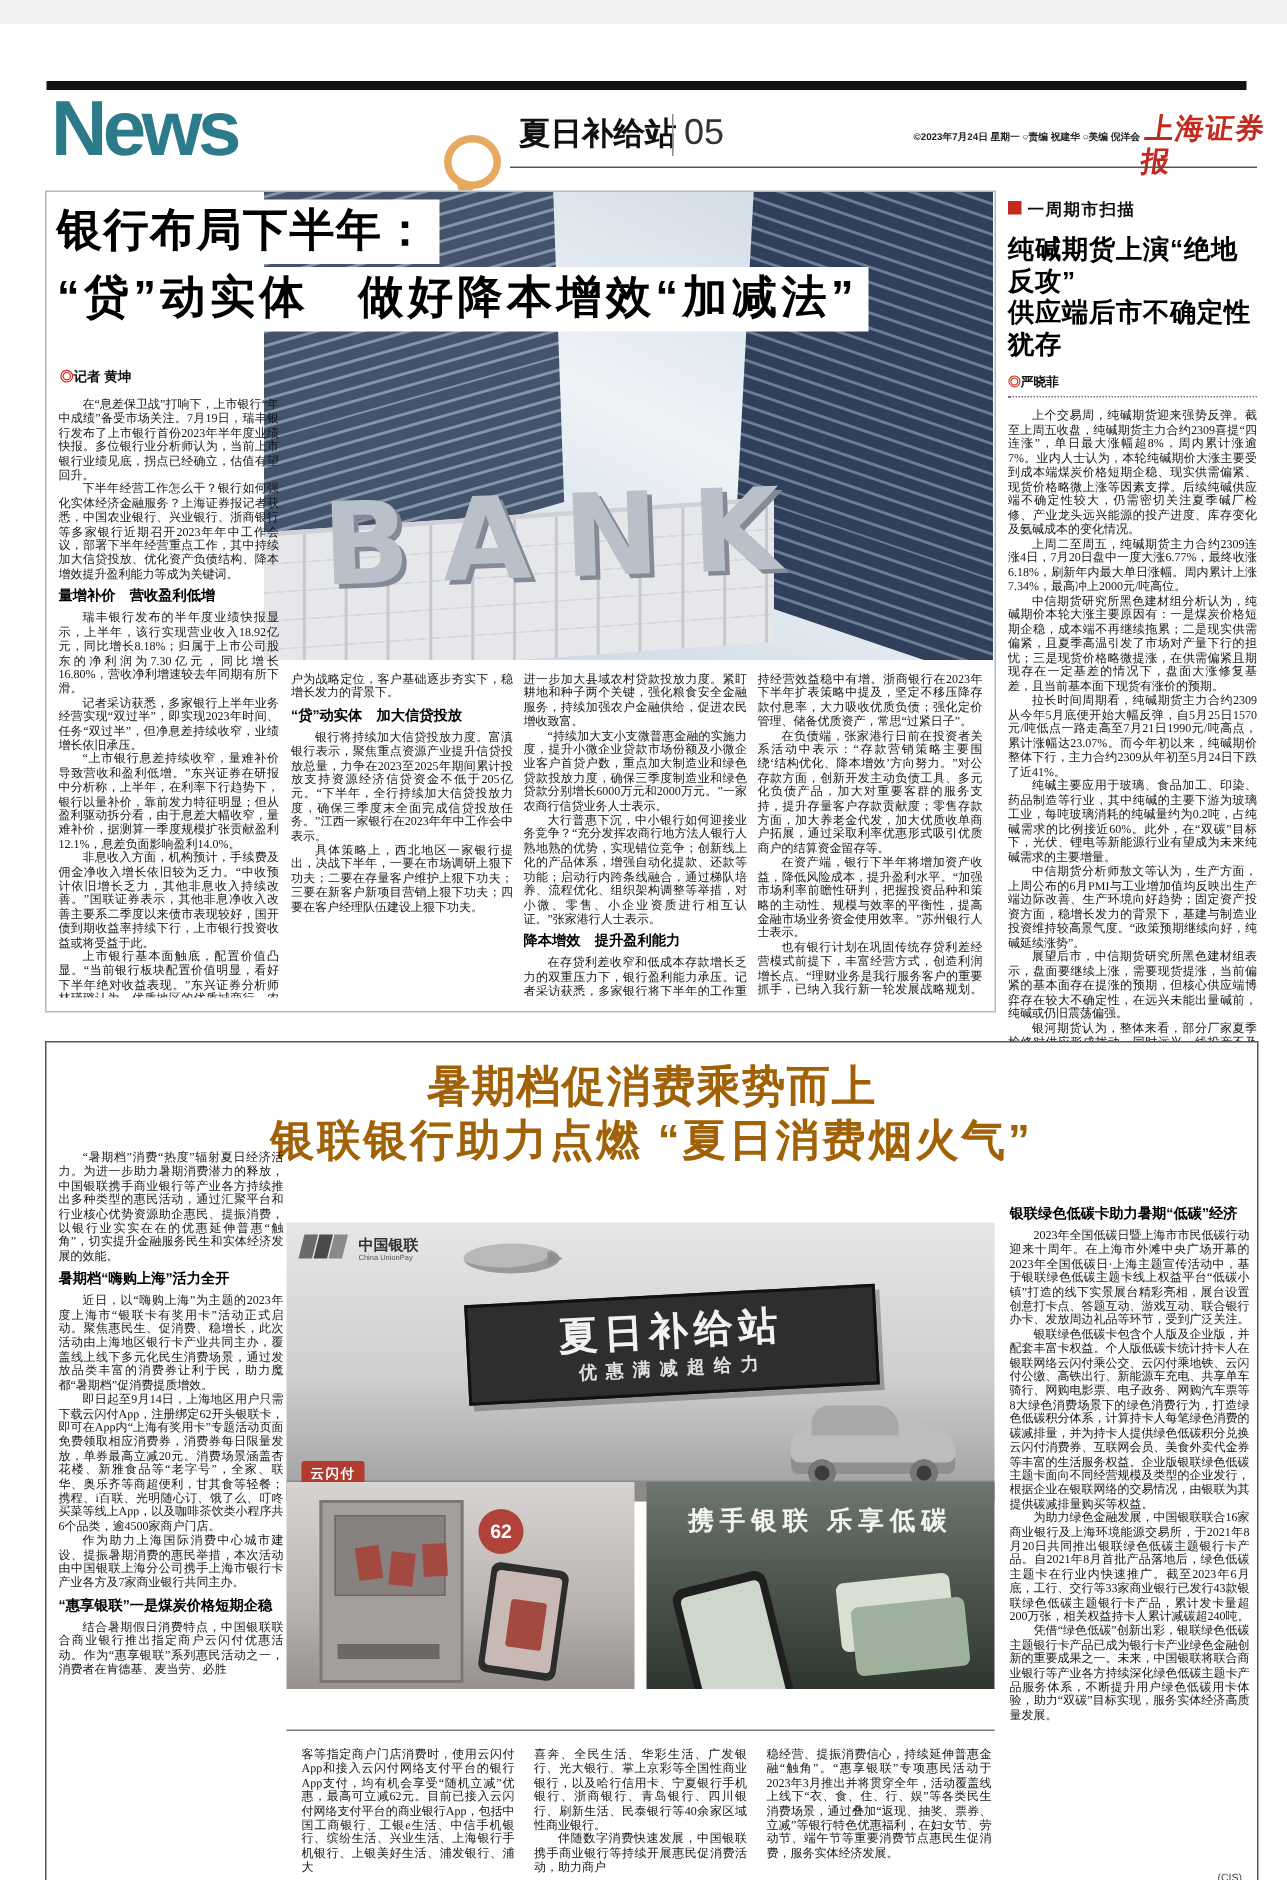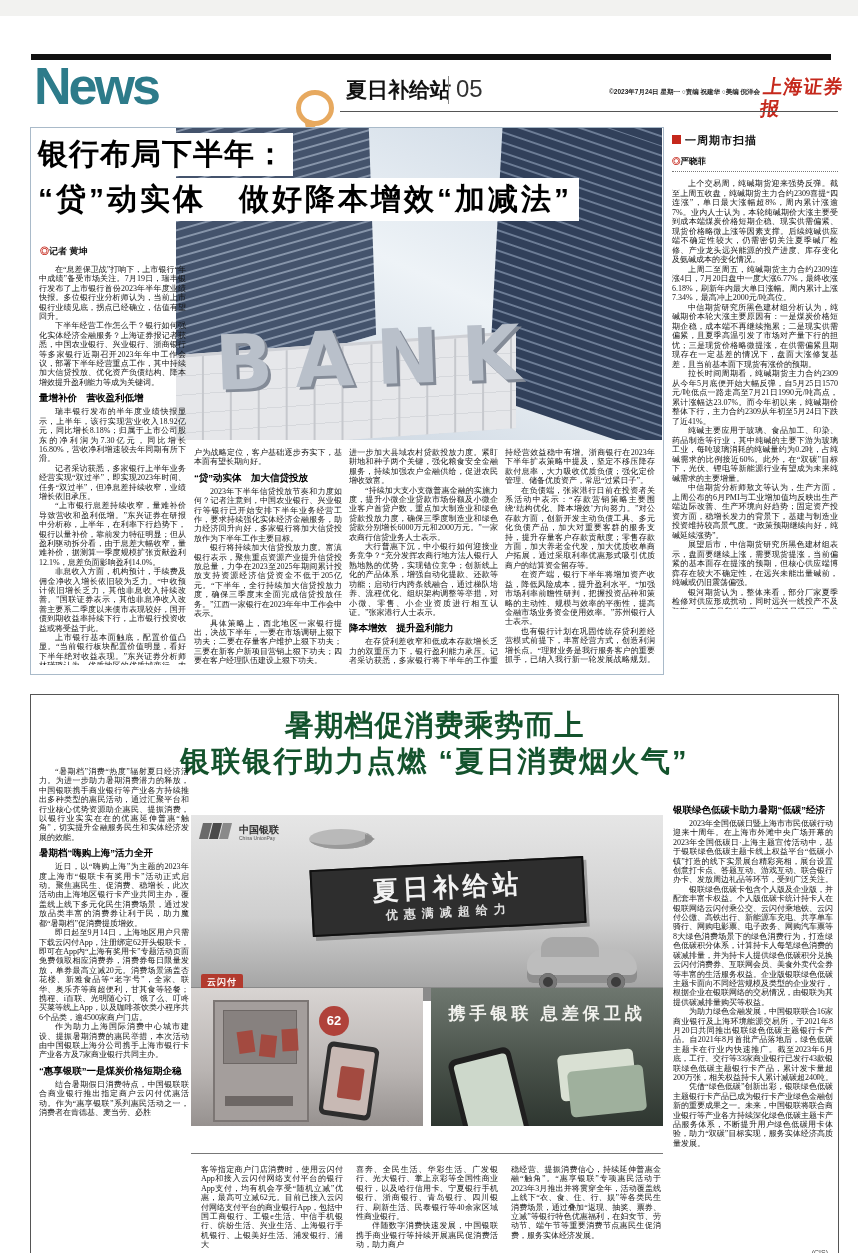--- a/index.html
+++ b/index.html
@@ -57,21 +57,21 @@
   .sb-hl{margin-top:9px;font:bold 17.5px/21px "Liberation Sans",sans-serif;color:#000;letter-spacing:0.5px;}
   .sb-byline{margin-top:9px;font:bold 8.5px/10px "Liberation Sans",sans-serif;color:#111;}
   .sb-byline .mark{color:#c5281c;}
   .dotted{margin-top:5px;border-top:1.5px dotted #777;height:0;}
   .sb-body{position:relative;margin-top:7px;height:430px;overflow:hidden;
         font:8px/9.5px "Liberation Serif",serif;text-align:justify;color:#151515;}
   .sb-body p{margin:0;text-indent:2em;}
   
   .promo-box{position:absolute;left:30px;top:678px;width:807px;height:568px;border:1px solid #555;background:#fff;}
   .promo-title{position:absolute;left:0;top:12px;width:100%;text-align:center;
-        font:bold 29px/36px "Liberation Sans",sans-serif;color:#14532d;letter-spacing:1px;}
+        font:bold 29px/36px "Liberation Sans",sans-serif;color:#a16207;letter-spacing:1px;}
   .promo-title .t2{display:block;letter-spacing:2px;}
   
   .ad-photo{position:absolute;left:160px;top:120px;width:472px;height:186px;overflow:hidden;
         background:linear-gradient(180deg,#e6e6e6 0%,#cfcfcf 55%,#9d9d9d 100%);}
   .up-logo{position:absolute;left:10px;top:8px;height:20px;}
   .up-flag{display:inline-block;vertical-align:middle;}
   .up-flag i{display:inline-block;width:9px;height:16px;margin-right:1px;transform:skewX(-14deg);}
   .up-flag i:nth-child(1){background:#6a6a6a;}
   .up-flag i:nth-child(2){background:#4a4a4a;}
   .up-flag i:nth-child(3){background:#8a8a8a;}
@@ -164,43 +164,46 @@
         <p>在“息差保卫战”打响下，上市银行“年中成绩”备受市场关注。7月19日，瑞丰银行发布了上市银行首份2023年半年度业绩快报。多位银行业分析师认为，当前上市银行业绩见底，拐点已经确立，估值有望回升。</p>
         <p>下半年经营工作怎么干？银行如何强化实体经济金融服务？上海证券报记者获悉，中国农业银行、兴业银行、浙商银行等多家银行近期召开2023年年中工作会议，部署下半年经营重点工作，其中持续加大信贷投放、优化资产负债结构、降本增效提升盈利能力等成为关键词。</p>
         <h4>量增补价　营收盈利低增</h4>
         <p>瑞丰银行发布的半年度业绩快报显示，上半年，该行实现营业收入18.92亿元，同比增长8.18%；归属于上市公司股东的净利润为7.30亿元，同比增长16.80%，营收净利增速较去年同期有所下滑。</p>
         <p>记者采访获悉，多家银行上半年业务经营实现“双过半”，即实现2023年时间、任务“双过半”，但净息差持续收窄，业绩增长依旧承压。</p>
         <p>“上市银行息差持续收窄，量难补价导致营收和盈利低增。”东兴证券在研报中分析称，上半年，在利率下行趋势下，银行以量补价，靠前发力特征明显；但从盈利驱动拆分看，由于息差大幅收窄，量难补价，据测算一季度规模扩张贡献盈利12.1%，息差负面影响盈利14.0%。</p>
         <p>非息收入方面，机构预计，手续费及佣金净收入增长依旧较为乏力。“中收预计依旧增长乏力，其他非息收入持续改善。”国联证券表示，其他非息净收入改善主要系二季度以来债市表现较好，国开债到期收益率持续下行，上市银行投资收益或将受益于此。</p>
         <p>上市银行基本面触底，配置价值凸显。“当前银行板块配置价值明显，看好下半年绝对收益表现。”东兴证券分析师林瑾璐认为，优质地区的优质城商行、农商行拥有深耕区域、网点下沉以及当地股东等自身优势，并且长期坚持以中小企业客户和小微客</p>
       </div>
     <div id="m-col2" class="col">
-        <p class="cont">户为战略定位，客户基础逐步夯实下，基本面有望长期向好。</p>
+        <p class="cont">户为战略定位，客户基础逐步夯实下，稳增长发力的背景下。</p>
         <h4>“贷”动实体　加大信贷投放</h4>
-        <p>2023年下半年信贷投放节奏和力度如何？记者注意到，中国农业银行、兴业银行等银行已开始安排下半年业务经营工作，要求持续强化实体经济金融服务，助力经济回升向好，多家银行将加大信贷投放作为下半年工作主要目标。</p>
         <p>银行将持续加大信贷投放力度。富滇银行表示，聚焦重点资源产业提升信贷投放总量，力争在2023至2025年期间累计投放支持资源经济信贷资金不低于205亿元。“下半年，全行持续加大信贷投放力度，确保三季度末全面完成信贷投放任务。”江西一家银行在2023年年中工作会中表示。</p>
         <p>具体策略上，西北地区一家银行提出，决战下半年，一要在市场调研上狠下功夫；二要在存量客户维护上狠下功夫；三要在新客户新项目营销上狠下功夫；四要在客户经理队伍建设上狠下功夫。</p>
       </div>
     <div id="m-col3" class="col">
         <p class="cont">进一步加大县域农村贷款投放力度。紧盯耕地和种子两个关键，强化粮食安全金融服务，持续加强农户金融供给，促进农民增收致富。</p>
         <p>“持续加大支小支微普惠金融的实施力度，提升小微企业贷款市场份额及小微企业客户首贷户数，重点加大制造业和绿色贷款投放力度，确保三季度制造业和绿色贷款分别增长6000万元和2000万元。”一家农商行信贷业务人士表示。</p>
         <p>大行普惠下沉，中小银行如何迎接业务竞争？“充分发挥农商行地方法人银行人熟地熟的优势，实现错位竞争；创新线上化的产品体系，增强自动化提款、还款等功能；启动行内跨条线融合，通过梯队培养、流程优化、组织架构调整等举措，对小微、零售、小企业资质进行相互认证。”张家港行人士表示。</p>
         <h4>降本增效　提升盈利能力</h4>
         <p>在存贷利差收窄和低成本存款增长乏力的双重压力下，银行盈利能力承压。记者采访获悉，多家银行将下半年的工作重点放在降成本、提质量上，加强资本精细化管理，以此提升盈利能力。</p>
       </div>
     <div id="m-col4" class="col">
         <p class="cont">持经营效益稳中有增。浙商银行在2023年下半年扩表策略中提及，坚定不移压降存款付息率，大力吸收优质负债；强化定价管理、储备优质资产，常思“过紧日子”。</p>
         <p>在负债端，张家港行日前在投资者关系活动中表示：“存款营销策略主要围绕‘结构优化、降本增效’方向努力。”对公存款方面，创新开发主动负债工具、多元化负债产品，加大对重要客群的服务支持，提升存量客户存款贡献度；零售存款方面，加大养老金代发，加大优质收单商户拓展，通过采取利率优惠形式吸引优质商户的结算资金留存等。</p>
         <p>在资产端，银行下半年将增加资产收益，降低风险成本，提升盈利水平。“加强市场利率前瞻性研判，把握投资品种和策略的主动性、规模与效率的平衡性，提高金融市场业务资金使用效率。”苏州银行人士表示。</p>
         <p>也有银行计划在巩固传统存贷利差经营模式前提下，丰富经营方式，创造利润增长点。“理财业务是我行服务客户的重要抓手，已纳入我行新一轮发展战略规划。未来，我行理财业务将从金融产品供给侧发力提升理财业务普惠性、大众性、可获得性、便捷性及客户体验，把理财业务做优做强。”兰州银行在投资者关系活动中称。</p>
       </div>
   </div>
 
   <div class="sidebar">
     <div class="kicker"><span class="sq"></span><span>一周期市扫描</span></div>
+    <div class="sb-hl">
+      <div>纯碱期货上演“绝地反攻”</div>
+      <div>供应端后市不确定性犹存</div>
+    </div>
     <div class="sb-byline"><span class="mark">◎</span><span>严晓菲</span></div>
     <div class="dotted"></div>
     <div class="sb-body">
         <p>上个交易周，纯碱期货迎来强势反弹。截至上周五收盘，纯碱期货主力合约2309喜提“四连涨”，单日最大涨幅超8%，周内累计涨逾7%。业内人士认为，本轮纯碱期价大涨主要受到成本端煤炭价格短期企稳、现实供需偏紧、现货价格略微上涨等因素支撑。后续纯碱供应端不确定性较大，仍需密切关注夏季碱厂检修、产业龙头远兴能源的投产进度、库存变化及氨碱成本的变化情况。</p>
         <p>上周二至周五，纯碱期货主力合约2309连涨4日，7月20日盘中一度大涨6.77%，最终收涨6.18%，刷新年内最大单日涨幅。周内累计上涨7.34%，最高冲上2000元/吨高位。</p>
         <p>中信期货研究所黑色建材组分析认为，纯碱期价本轮大涨主要原因有：一是煤炭价格短期企稳，成本端不再继续拖累；二是现实供需偏紧，且夏季高温引发了市场对产量下行的担忧；三是现货价格略微提涨，在供需偏紧且期现存在一定基差的情况下，盘面大涨修复基差，且当前基本面下现货有涨价的预期。</p>
         <p>拉长时间周期看，纯碱期货主力合约2309从今年5月底便开始大幅反弹，自5月25日1570元/吨低点一路走高至7月21日1990元/吨高点，累计涨幅达23.07%。而今年初以来，纯碱期价整体下行，主力合约2309从年初至5月24日下跌了近41%。</p>
         <p>纯碱主要应用于玻璃、食品加工、印染、药品制造等行业，其中纯碱的主要下游为玻璃工业，每吨玻璃消耗的纯碱量约为0.2吨，占纯碱需求的比例接近60%。此外，在“双碳”目标下，光伏、锂电等新能源行业有望成为未来纯碱需求的主要增量。</p>
         <p>中信期货分析师敖文等认为，生产方面，上周公布的6月PMI与工业增加值均反映出生产端边际改善、生产环境向好趋势；固定资产投资方面，稳增长发力的背景下，基建与制造业投资维持较高景气度。“政策预期继续向好，纯碱延续涨势”。</p>
         <p>展望后市，中信期货研究所黑色建材组表示，盘面要继续上涨，需要现货提涨，当前偏紧的基本面存在提涨的预期，但核心供应端博弈存在较大不确定性，在远兴未能出量碱前，纯碱或仍旧震荡偏强。</p>
@@ -256,21 +259,21 @@
       </div>
       <div class="badge62">62</div>
       <div class="ph-phone">
           <span class="scr">
             <span class="env"></span>
           </span>
         </div>
     </div>
 
     <div class="ph-small ph-right">
-      <div class="slogan">携手银联 息差保卫战</div>
+      <div class="slogan">携手银联 乐享低碳</div>
       <div class="phone2">
           <span class="scr"></span>
         </div>
       <div class="card1"></div>
       <div class="card2"></div>
     </div>
 
     <div class="strip-rule"></div>
     <div id="p-stripA" class="col">
         <p class="cont">客等指定商户门店消费时，使用云闪付App和接入云闪付网络支付平台的银行App支付，均有机会享受“随机立减”优惠，最高可立减62元。目前已接入云闪付网络支付平台的商业银行App，包括中国工商银行、工银e生活、中信手机银行、缤纷生活、兴业生活、上海银行手机银行、上银美好生活、浦发银行、浦大</p>

